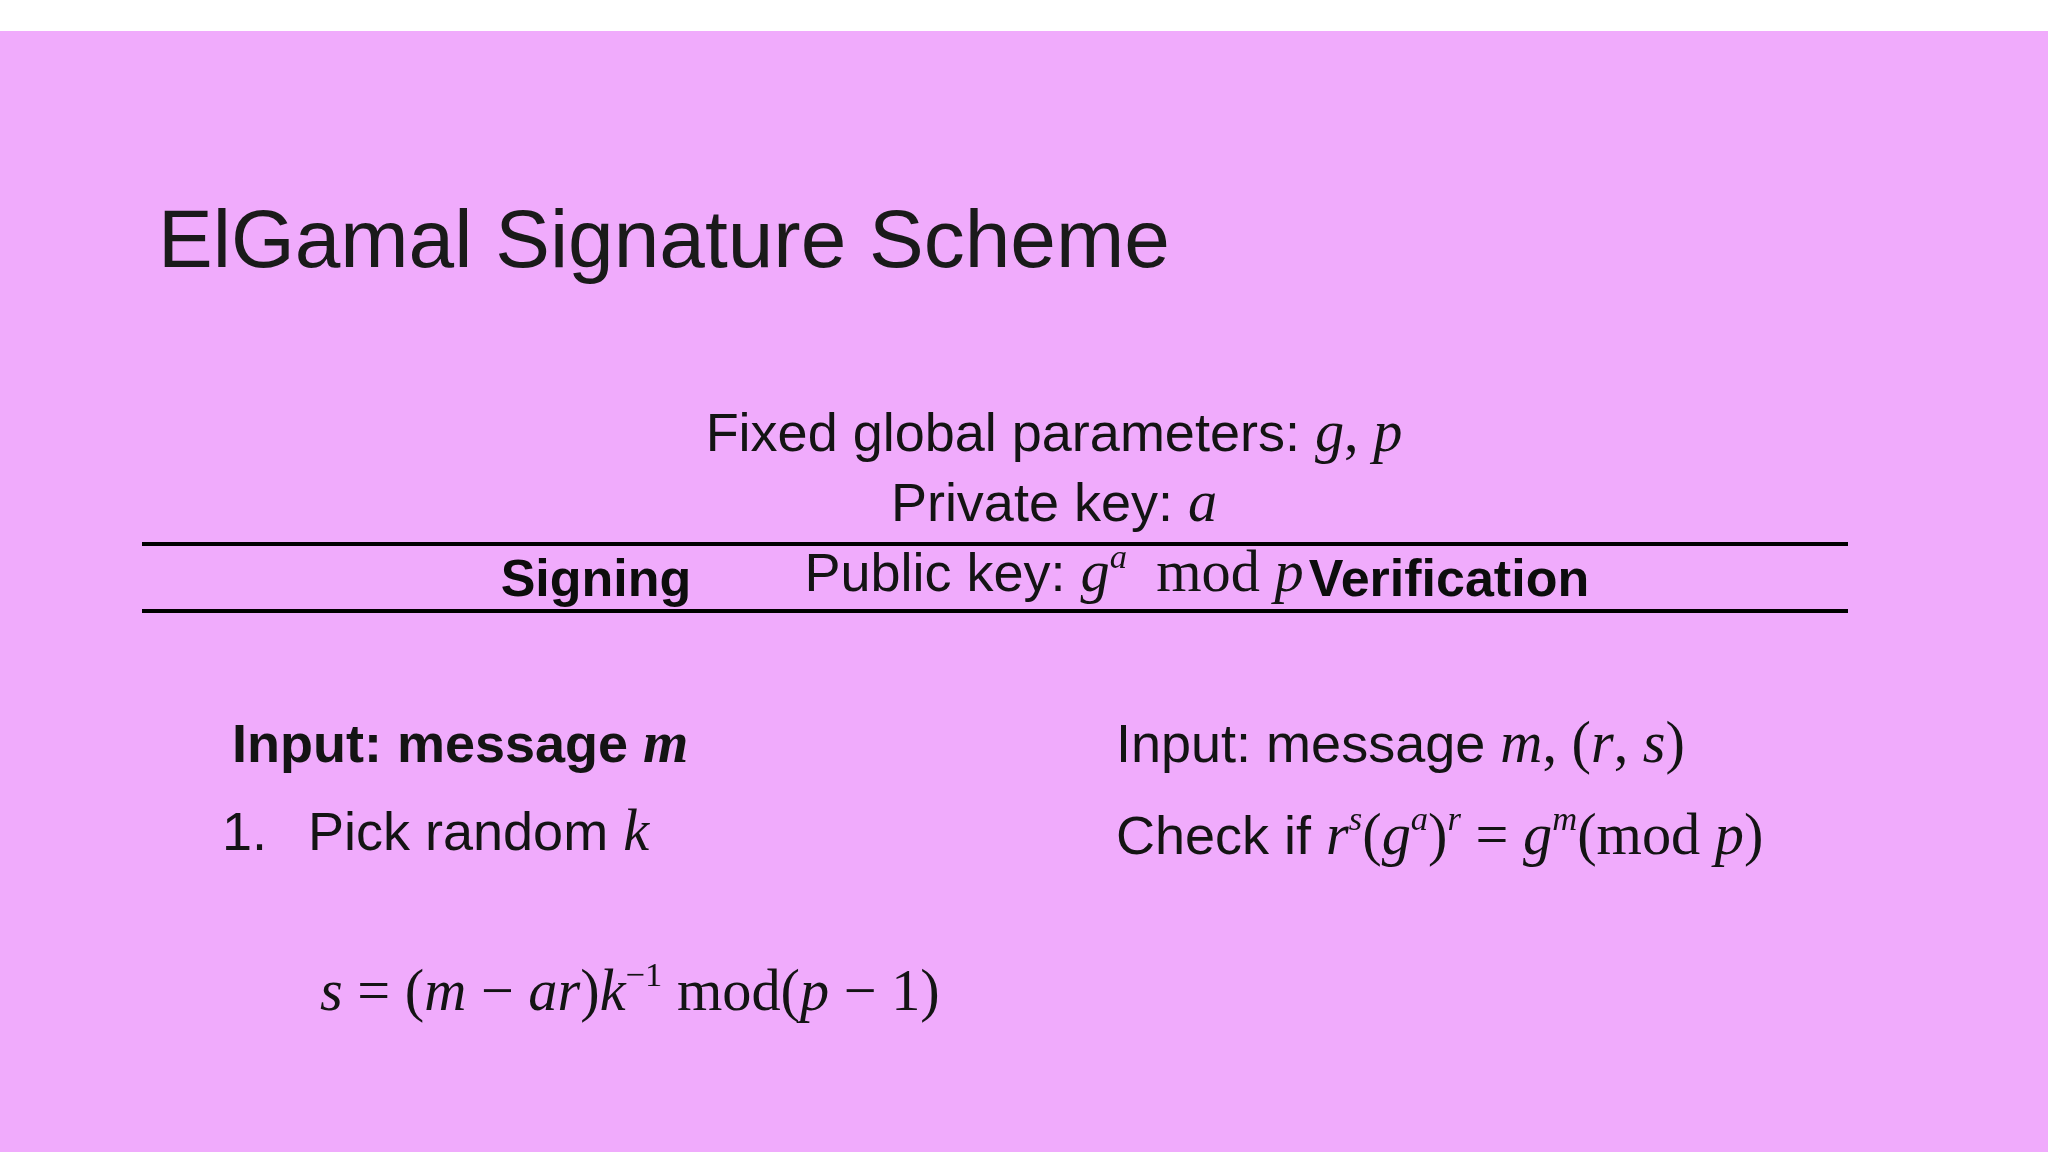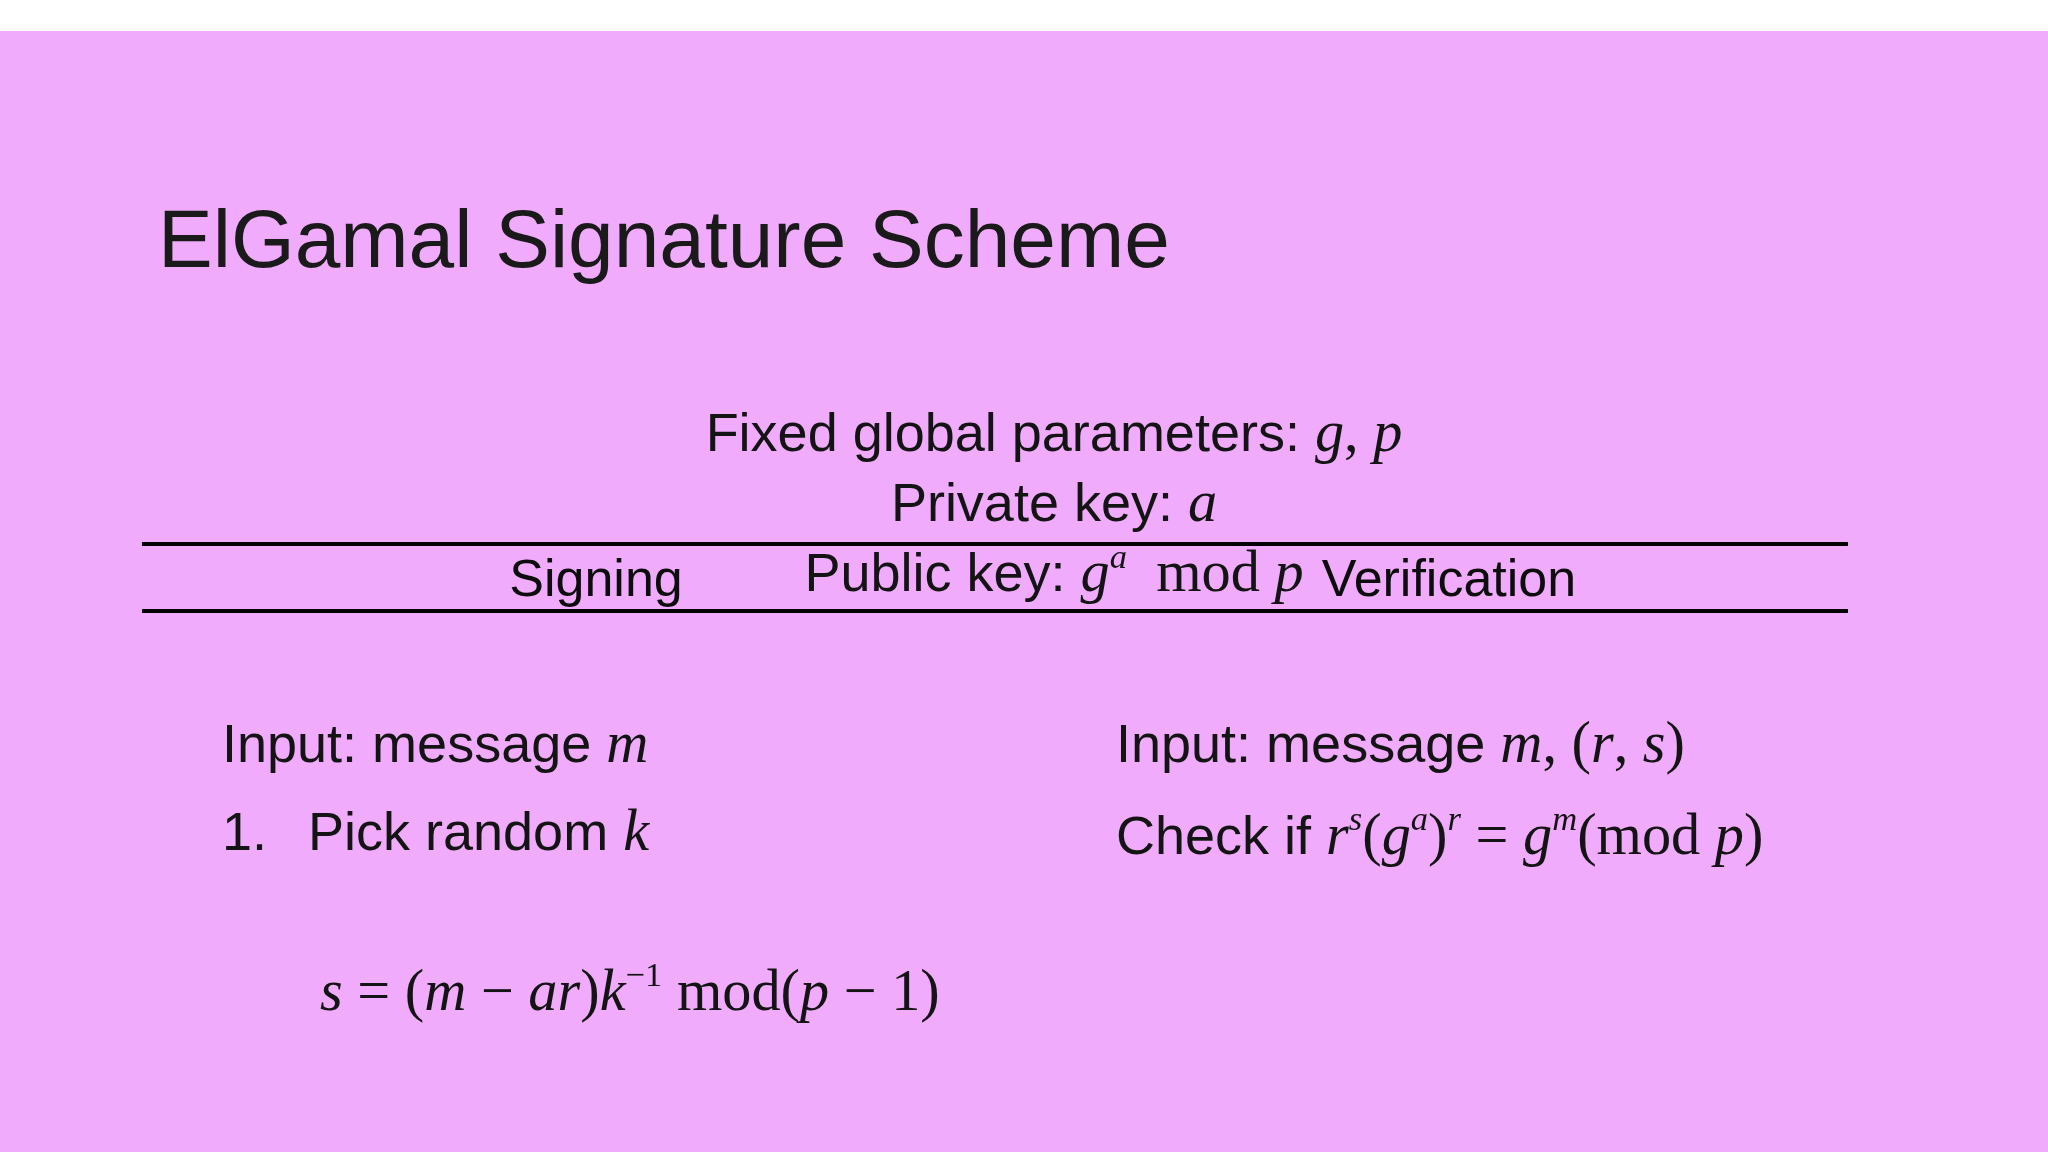--- a/index.html
+++ b/index.html
@@ -49,21 +49,21 @@
   }
   #rule-top { top: 511px; }
   #rule-mid { top: 578px; }
 
   .col-header {
     top: 518px;
     height: 58px;
     line-height: 58px;
     text-align: center;
     font-size: 52px;
-    font-weight: 400;
+    font-weight: 700;
     color: #0d0d0d;
   }
   #header-signing      { left: 142px;  width: 908px; }
   #header-verification { left: 1050px; width: 798px; }
 
   .body-line {
     font-size: 54px;
     line-height: 1.25;
     white-space: pre-wrap;
   }
@@ -81,21 +81,21 @@
     font-family: "Liberation Serif", serif;
     font-size: 0.64em;
     line-height: 0;
     position: relative;
     top: -0.12em;
   }
   sup.seg-si { font-style: italic; }
   sup.seg-so { font-style: normal; }
 
   
-  #sign-input  { left: 162px; top: 608px; }
+  #sign-input  { left: 172px; top: 608px; font-weight: bold; }
   #sign-step1  { left: 162px; top: 696px; }
   #sign-step2a { left: 162px; top: 786px; }
   #sign-step2b { left: 260px; top: 856px; }
   #sign-step3  { left: 162px; top: 936px; }
 
   
   #verify-input { left: 1056px; top: 608px; }
   #verify-check { left: 1056px; top: 700px; }
 </style>
 </head>

